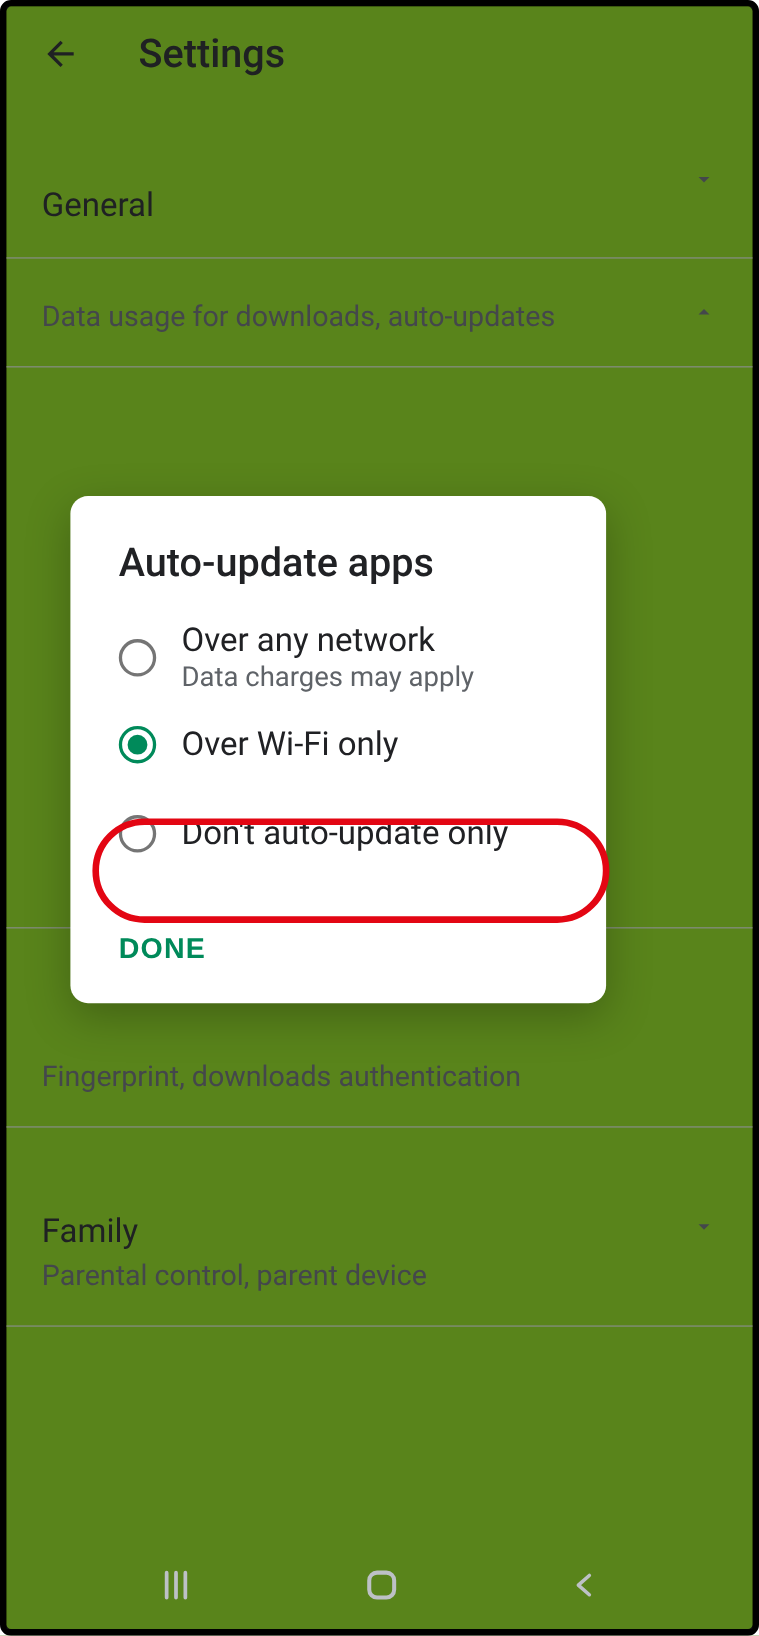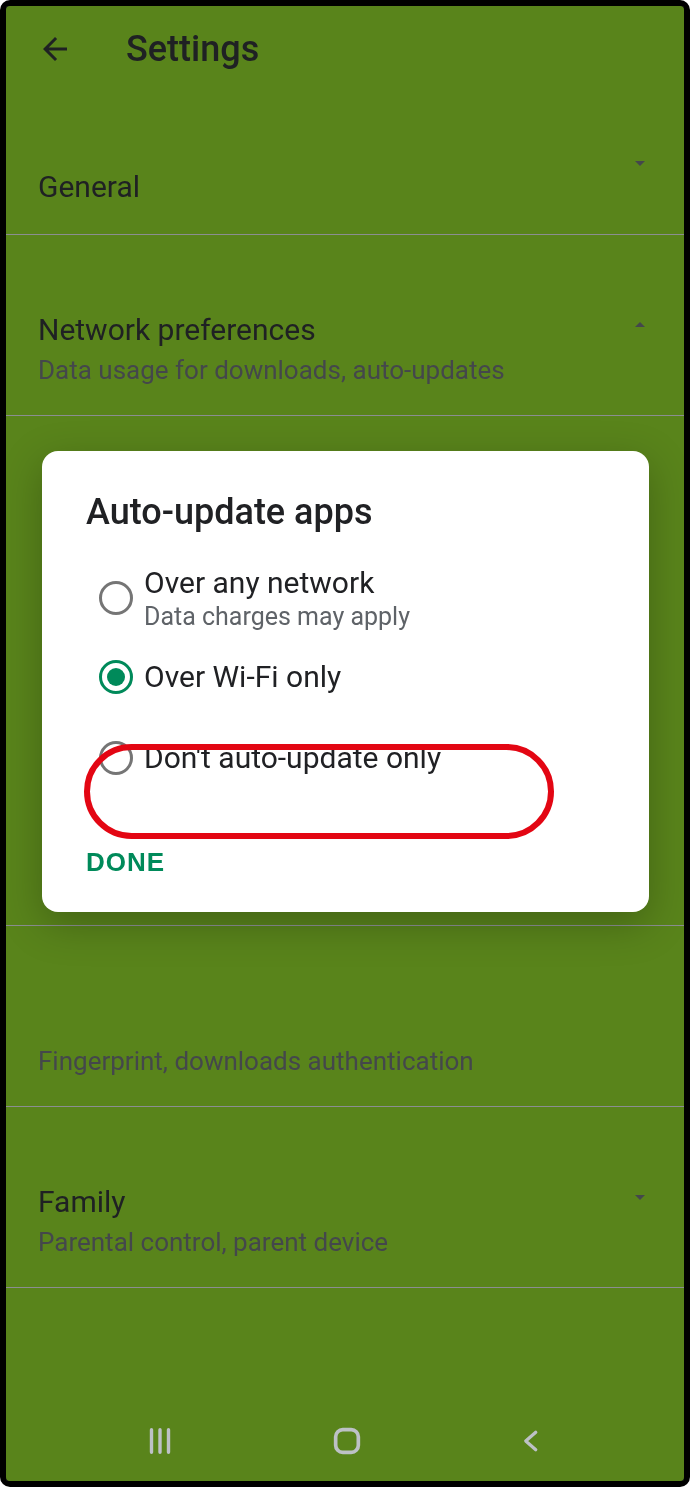--- a/index.html
+++ b/index.html
@@ -28,36 +28,35 @@
   .section-text .title { font-size: 30px; color:#202124; font-weight:400;margin-top:47px; }
   .section-text .sub { font-size: 26px; color:#5f6368; margin-top:8px; }
   .chev { width:24px; height:24px; flex:0 0 auto; margin-left:20px; display:flex; align-items:center; justify-content:center; }
 
   .scrim {
     position:absolute; inset:0;
     background: rgba(32,33,36,0.42);
   }
   .dialog {
     position:absolute;
-    left:36px; top:445px;
-    width:607px;
+    left:58px; top:445px;
+    width:487px;
     background:#fff;
     border-radius:16px;
     padding: 40px 14px 30px 0;
     box-shadow: 0 12px 40px rgba(0,0,0,.25);
   }
   .dialog-title {
     font-size:36px; font-weight:500; color:#202124;
     padding: 0 40px 18px 44px;
   }
   .radio-row {
     display:flex; align-items:center;
     padding: 14px 40px 14px 44px;
-    gap: 11px;
-    margin-left: 13px;
+    gap: 23px;
   }
   .radio-outer {
     width:34px; height:34px; border-radius:50%;
     border:3px solid #757575;
     flex:0 0 auto;
     display:flex; align-items:center; justify-content:center;
   }
   .radio-outer.selected { border-color:#008a5a; }
   .radio-inner {
     width:18px; height:18px; border-radius:50%;
@@ -113,21 +112,20 @@
     </div>
     <div class="chev">
       <svg width="28" height="28" viewBox="0 0 24 24">
           <path d="M7 10l5 5 5-5z" fill="#5f6368"></path>
         </svg>
     </div>
   </div>
 
   <div class="section">
     <div class="section-text">
-      <div class="title">Network preferences</div>
       <div class="sub">Data usage for downloads, auto-updates</div>
     </div>
     <div class="chev">
       <svg width="28" height="28" viewBox="0 0 24 24">
           <path d="M7 14l5-5 5 5z" fill="#5f6368"></path>
         </svg>
     </div>
   </div>
 
   <div style="height:510px; border-bottom:1px solid #dadce0;"></div>

